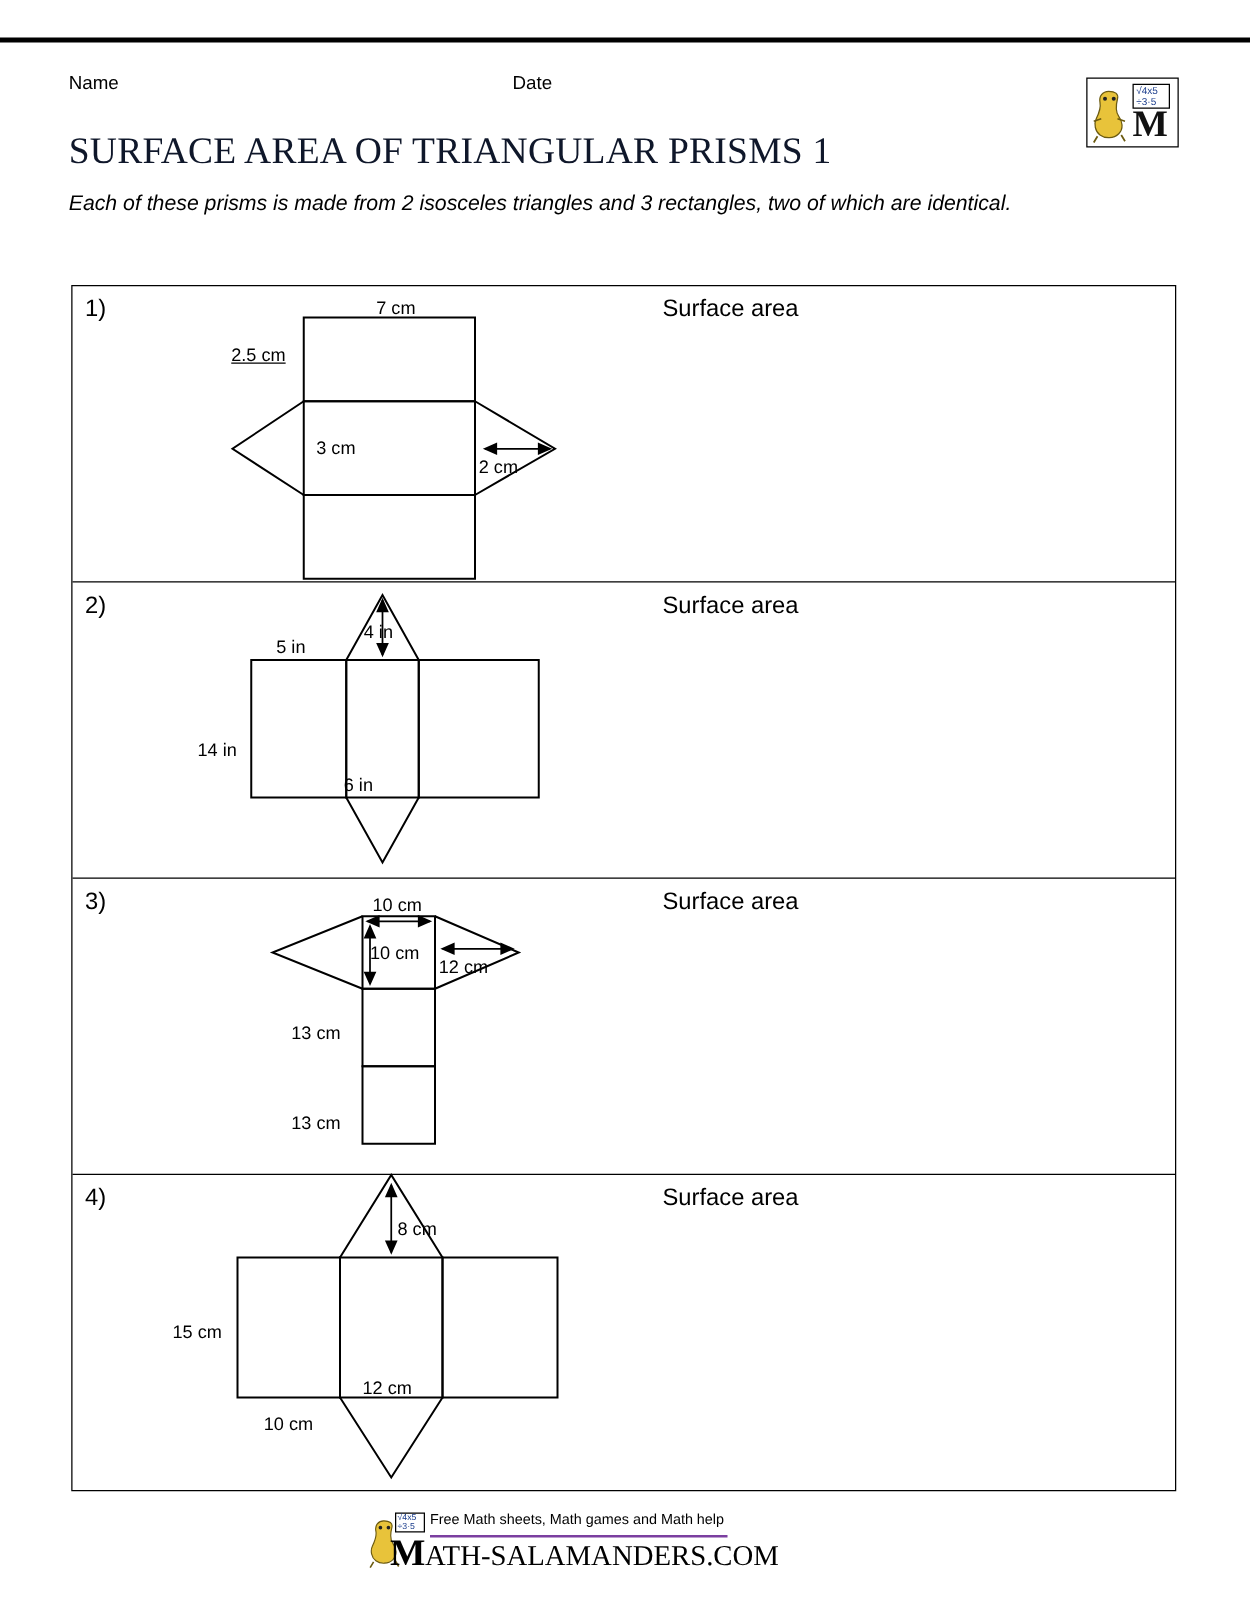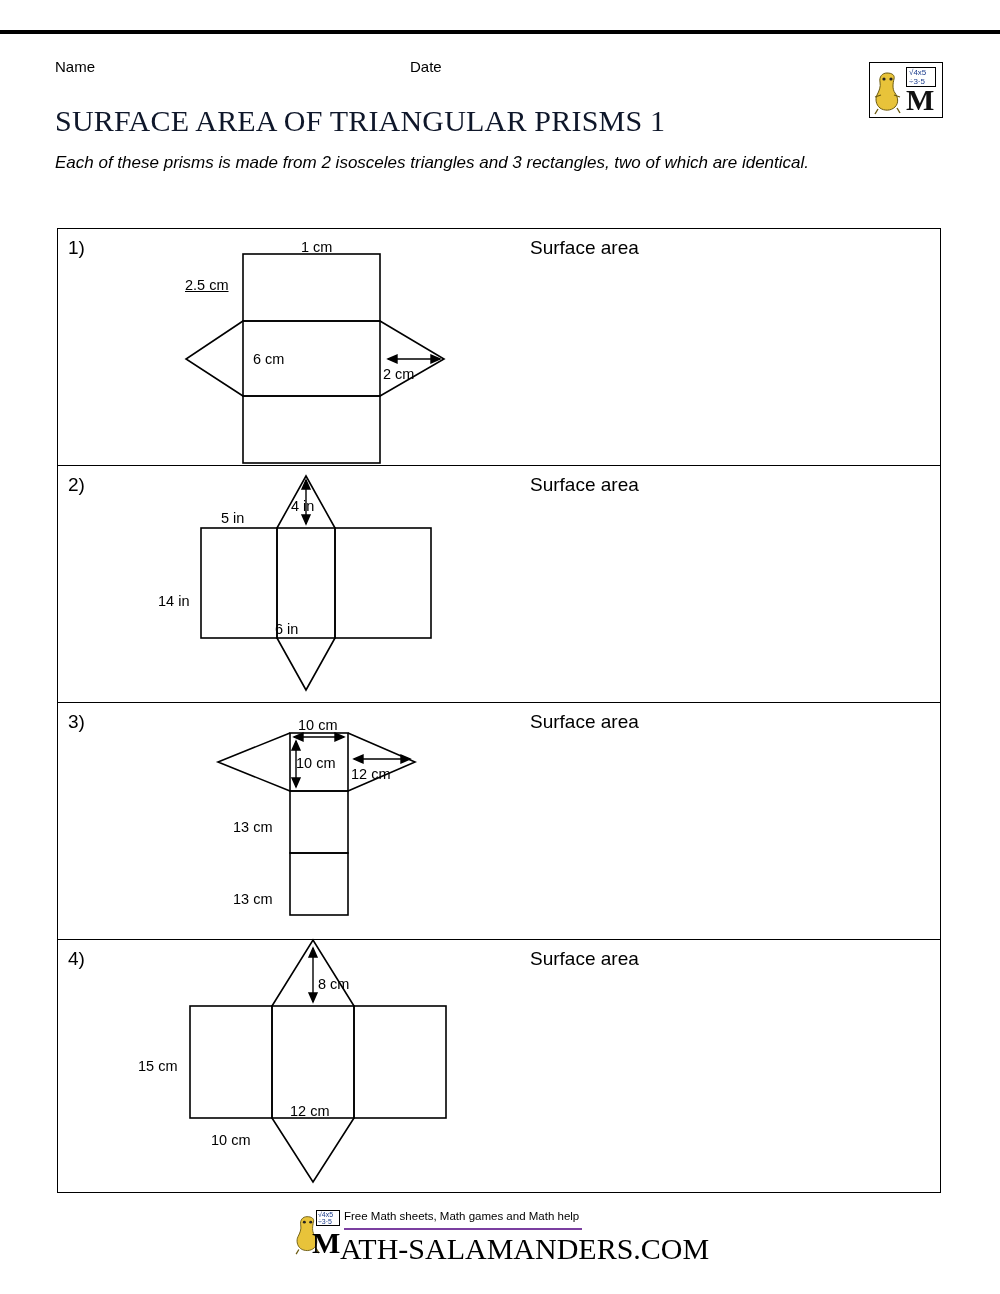--- a/index.html
+++ b/index.html
@@ -156,21 +156,21 @@
   .f-m {
     position: absolute;
     left: 18px; top: 18px;
     font-size: 30px; line-height: 30px;
     font-weight: bold;
     font-family: "Liberation Serif", serif;
   }
   .f-url {
     position: absolute;
     left: 46px; top: 22px;
-    font-size: 30px;
+    font-size: 23px;
     font-family: "Liberation Serif", serif;
     white-space: nowrap;
   }
 </style>
 </head>
 <body>
 
 <div class="top-rule"></div>
 
 <div class="header-row">
@@ -208,23 +208,23 @@
         <rect x="185" y="167" width="137" height="67"></rect>
         <path d="M185 92 L128 130 L185 167"></path>
         <path d="M322 92 L386 130 L322 167"></path>
       </g>
       <g stroke="#000" stroke-width="1.4" fill="#000">
         <line x1="330" y1="130" x2="382" y2="130"></line>
         <polygon points="330,130 339,126 339,134"></polygon>
         <polygon points="382,130 373,126 373,134"></polygon>
       </g>
     </svg>
-    <span class="dim" style="left:243px; top:10px;">1 cm</span>
+    <span class="dim" style="left:243px; top:10px;">7 cm</span>
     <span class="dim" style="left:127px; top:48px;text-decoration:underline;">2.5 cm</span>
-    <span class="dim" style="left:195px; top:122px;">6 cm</span>
+    <span class="dim" style="left:195px; top:122px;">3 cm</span>
     <span class="dim" style="left:325px; top:137px;text-align:center;">2 cm</span>
   </div>
 
   <div class="row" style="top:237px; height:237px;">
     <span class="row-num">2)</span>
     <span class="surface-label">Surface area</span>
     <svg width="882" height="236">
       <g stroke="#000" stroke-width="1.6" fill="none">
         <rect x="143" y="62" width="76" height="110"></rect>
         <rect x="219" y="62" width="58" height="110"></rect>

